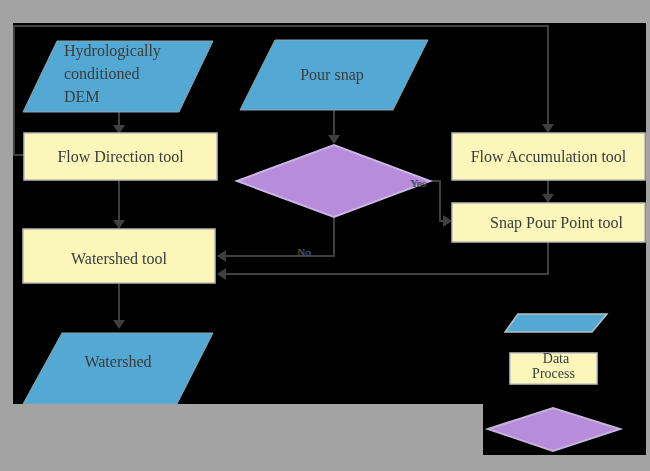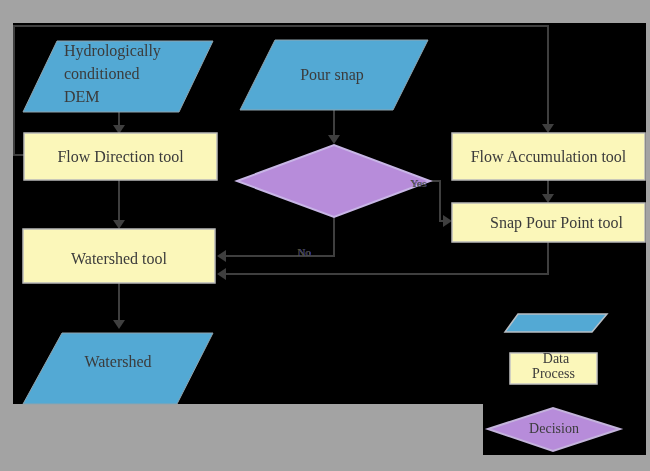--- a/index.html
+++ b/index.html
@@ -88,15 +88,14 @@
   <div id="flow-accumulation-label" class="lbl">Flow Accumulation tool</div>
   <div id="snap-pour-point-label" class="lbl">Snap Pour Point tool</div>
   <div id="watershed-tool-label" class="lbl">Watershed tool</div>
   <div id="watershed-label" class="lbl">Watershed</div>
 
   <div id="yes-label" class="edge-lbl">Yes</div>
   <div id="no-label" class="edge-lbl">No</div>
 
   <div id="legend-data-label" class="legend-lbl">Data</div>
   <div id="legend-process-label" class="legend-lbl">Process</div>
-  <div id="legend-decision-label" class="legend-lbl">Decision</div>
 
 </div>
 
 </body></html>

